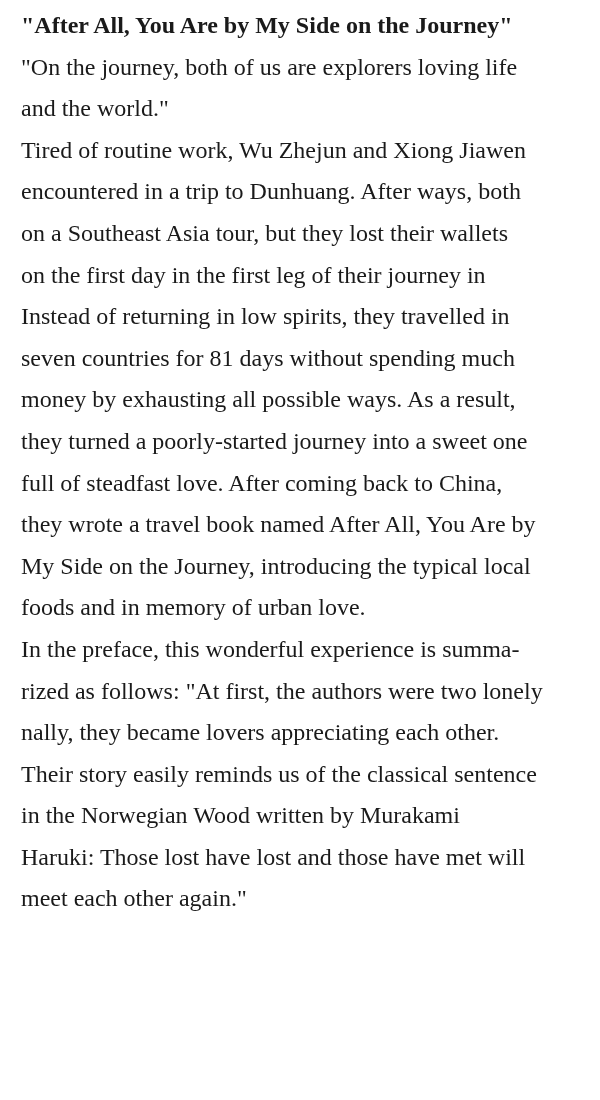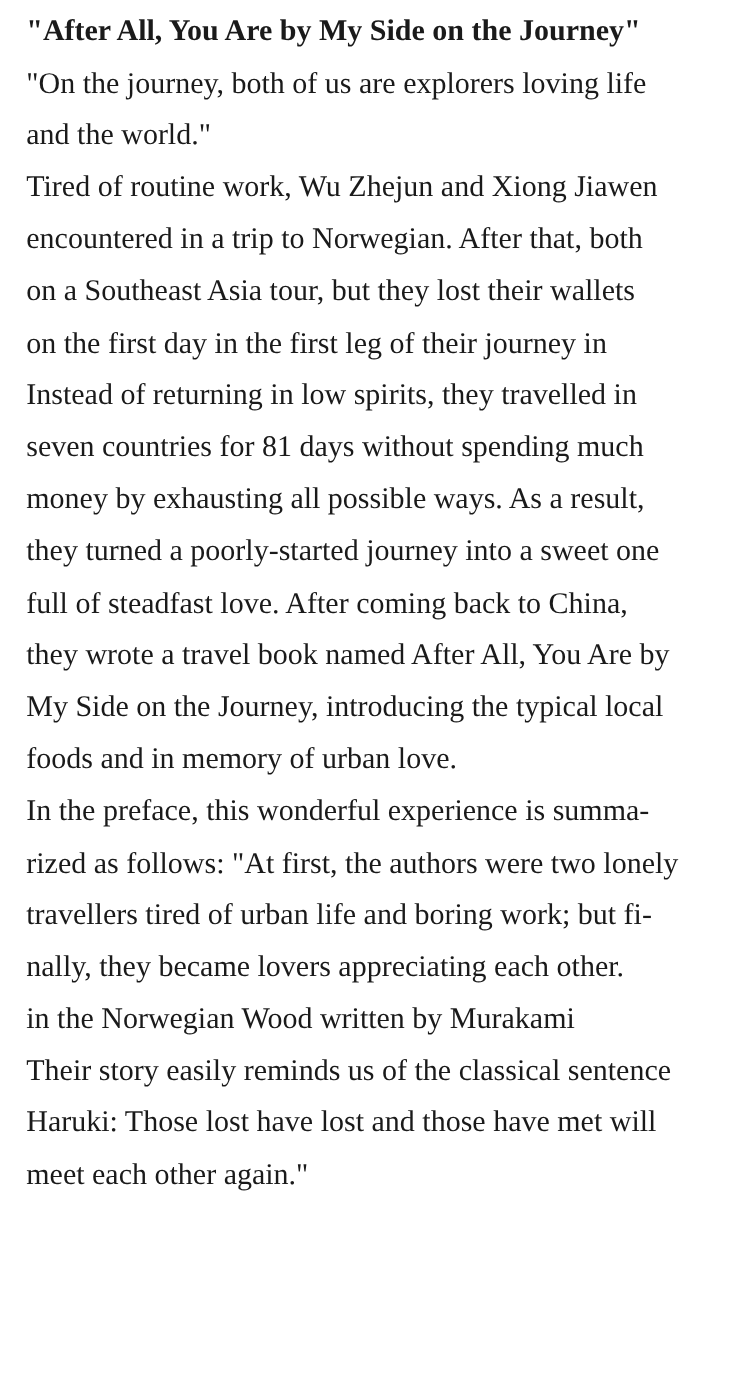--- a/index.html
+++ b/index.html
@@ -37,38 +37,37 @@
 
 <main class="article" style="color: rgb(26, 26, 26);">
   <div class="title-line">"After All, You Are by My Side on the Journey"</div>
   <div>
       <div class="paragraph">
         <div class="line">"On the journey, both of us are explorers loving life</div>
         <div class="line">and the world."</div>
       </div>
       <div class="paragraph">
         <div class="line">Tired of routine work, Wu Zhejun and Xiong Jiawen</div>
-        <div class="line">encountered in a trip to Norwegian. After that, both</div>
+        <div class="line">encountered in a trip to Dunhuang. After ways, both</div>
         <div class="line">on a Southeast Asia tour, but they lost their wallets</div>
         <div class="line">on the first day in the first leg of their journey in</div>
       </div>
       <div class="paragraph">
         <div class="line">Instead of returning in low spirits, they travelled in</div>
         <div class="line">seven countries for 81 days without spending much</div>
         <div class="line">money by exhausting all possible ways. As a result,</div>
         <div class="line">they turned a poorly-started journey into a sweet one</div>
         <div class="line">full of steadfast love. After coming back to China,</div>
         <div class="line">they wrote a travel book named After All, You Are by</div>
         <div class="line">My Side on the Journey, introducing the typical local</div>
         <div class="line">foods and in memory of urban love.</div>
       </div>
       <div class="paragraph">
         <div class="line">In the preface, this wonderful experience is summa-</div>
         <div class="line">rized as follows: "At first, the authors were two lonely</div>
-        <div class="line">travellers tired of urban life and boring work; but fi-</div>
         <div class="line">nally, they became lovers appreciating each other.</div>
+        <div class="line">Their story easily reminds us of the classical sentence</div>
         <div class="line">in the Norwegian Wood written by Murakami</div>
-        <div class="line">Their story easily reminds us of the classical sentence</div>
         <div class="line">Haruki: Those lost have lost and those have met will</div>
         <div class="line">meet each other again."</div>
       </div>
     </div>
 </main>
 
 </body></html>

